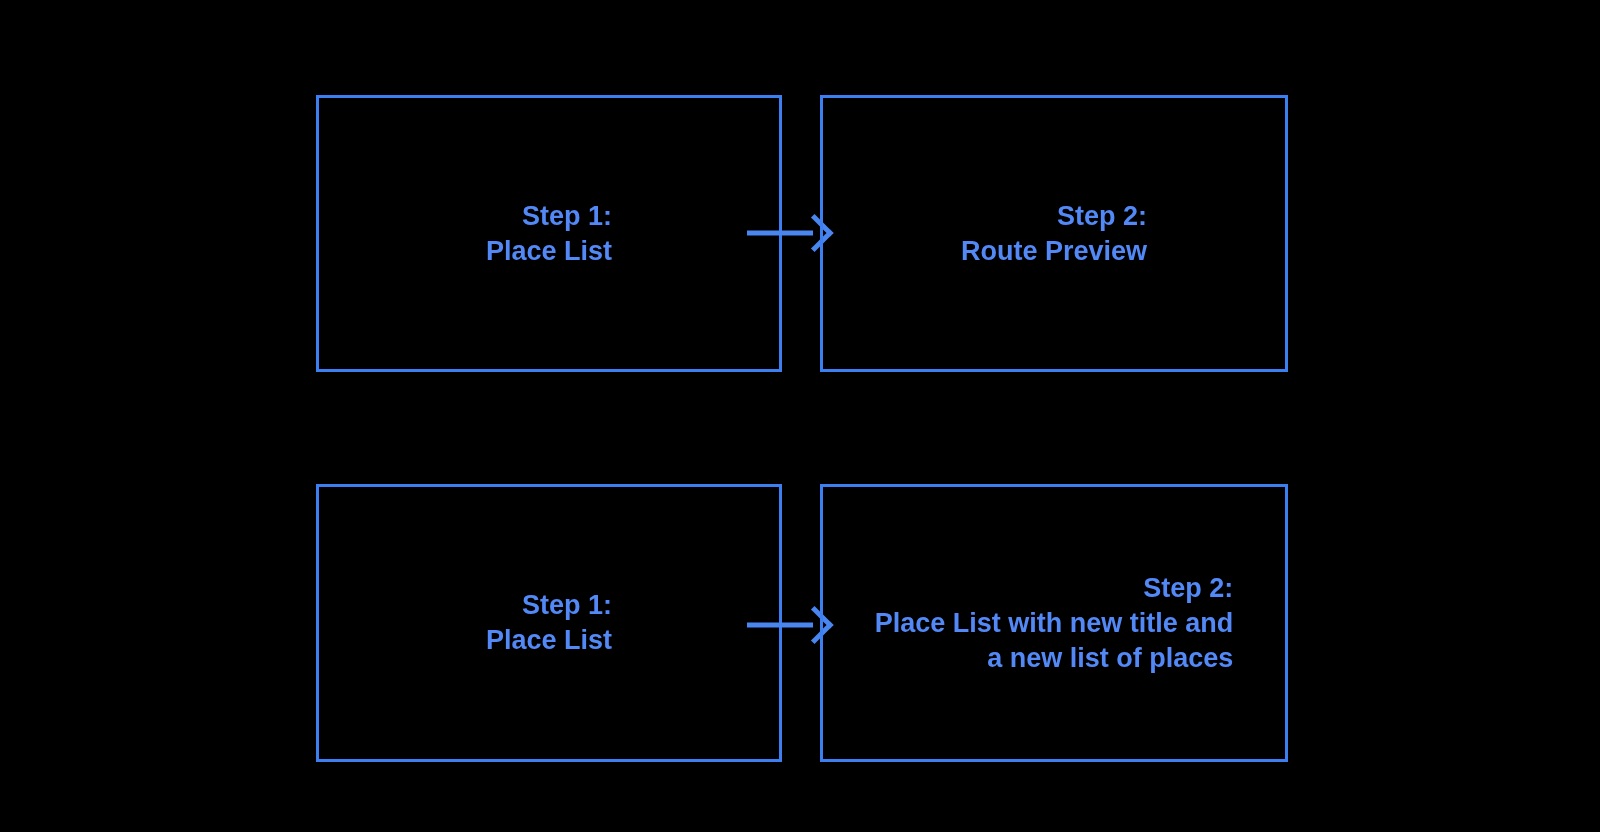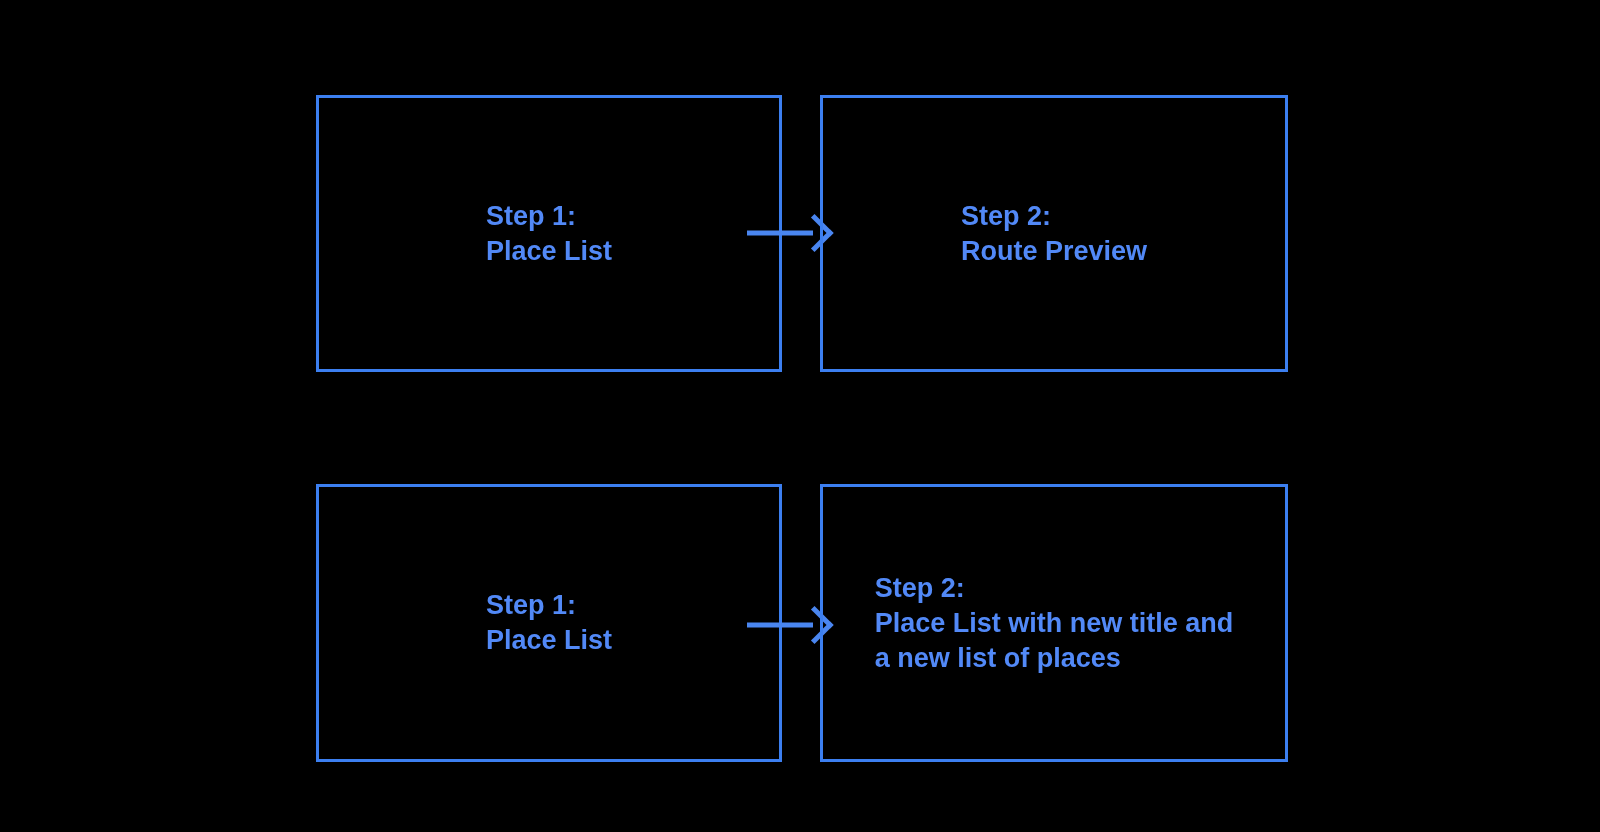--- a/index.html
+++ b/index.html
@@ -25,21 +25,21 @@
   }
 
   .step-box {
     position: absolute;
     box-sizing: border-box;
     border: 3px solid #3c7ff0;
     background: transparent;
     display: flex;
     align-items: center;
     justify-content: center;
-    text-align: left;
+    text-align: right;
   }
 
   .step-label {
     color: #5289f7;
     font-size: 27px;
     font-weight: bold;
     line-height: 35px;
     letter-spacing: 0px;
     white-space: pre-line;
     padding: 0 10px;

